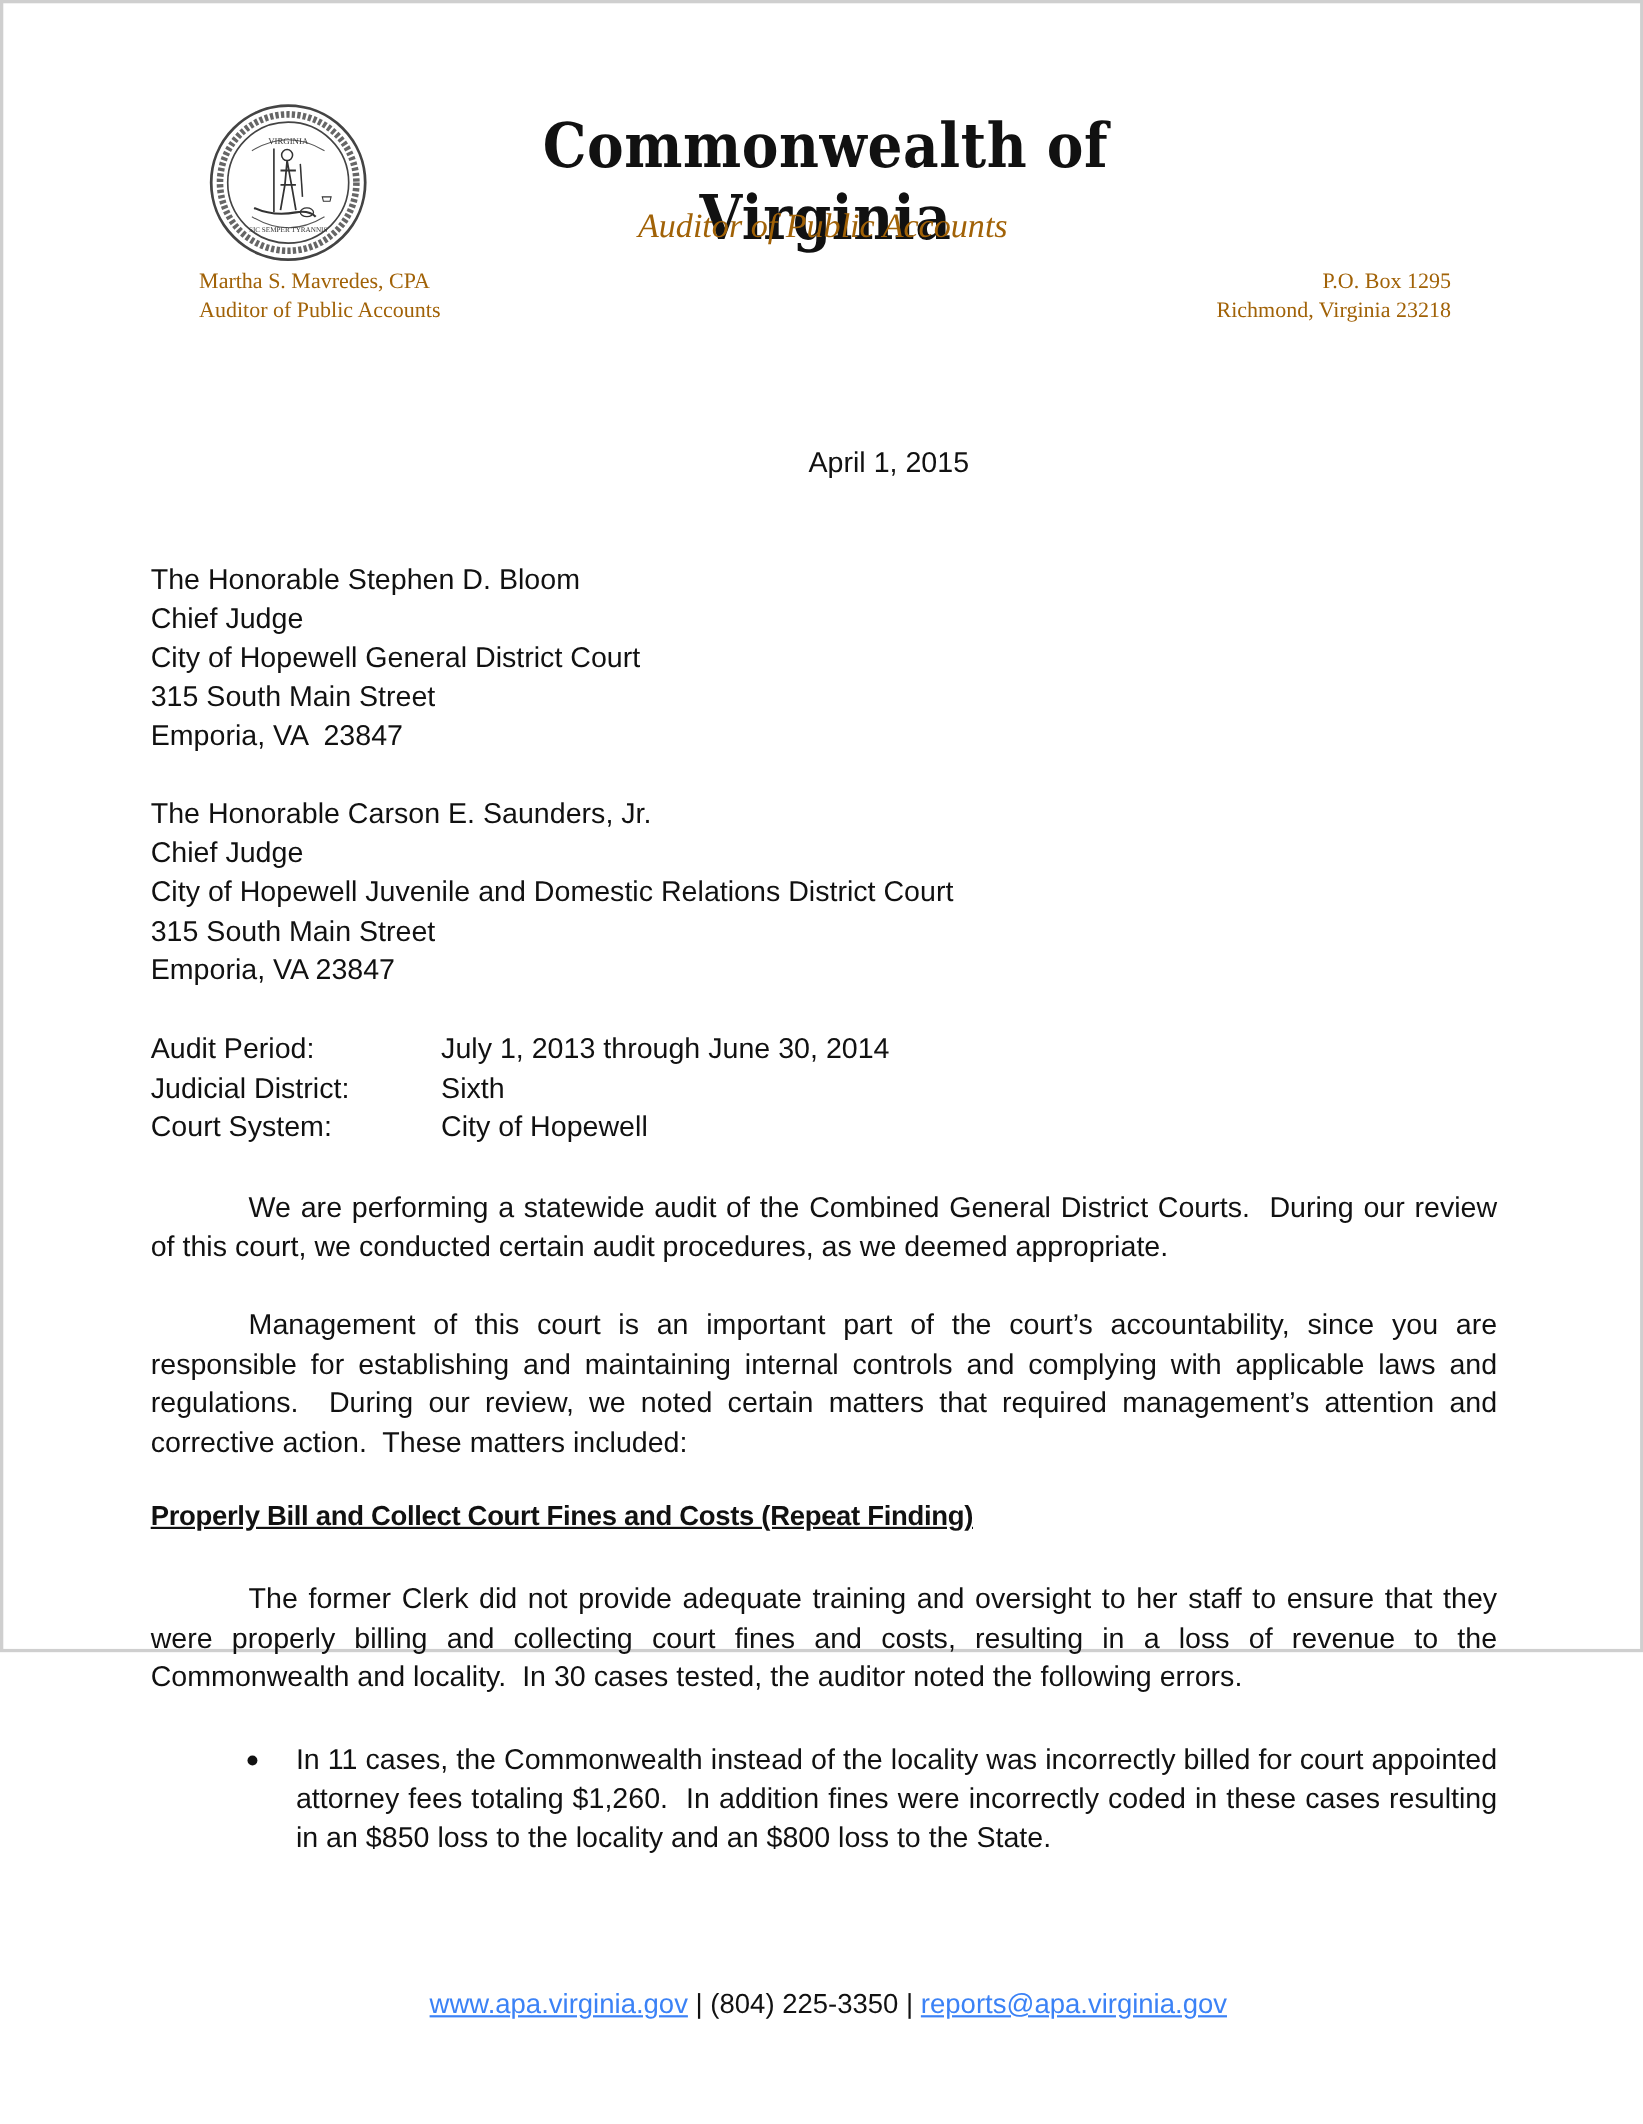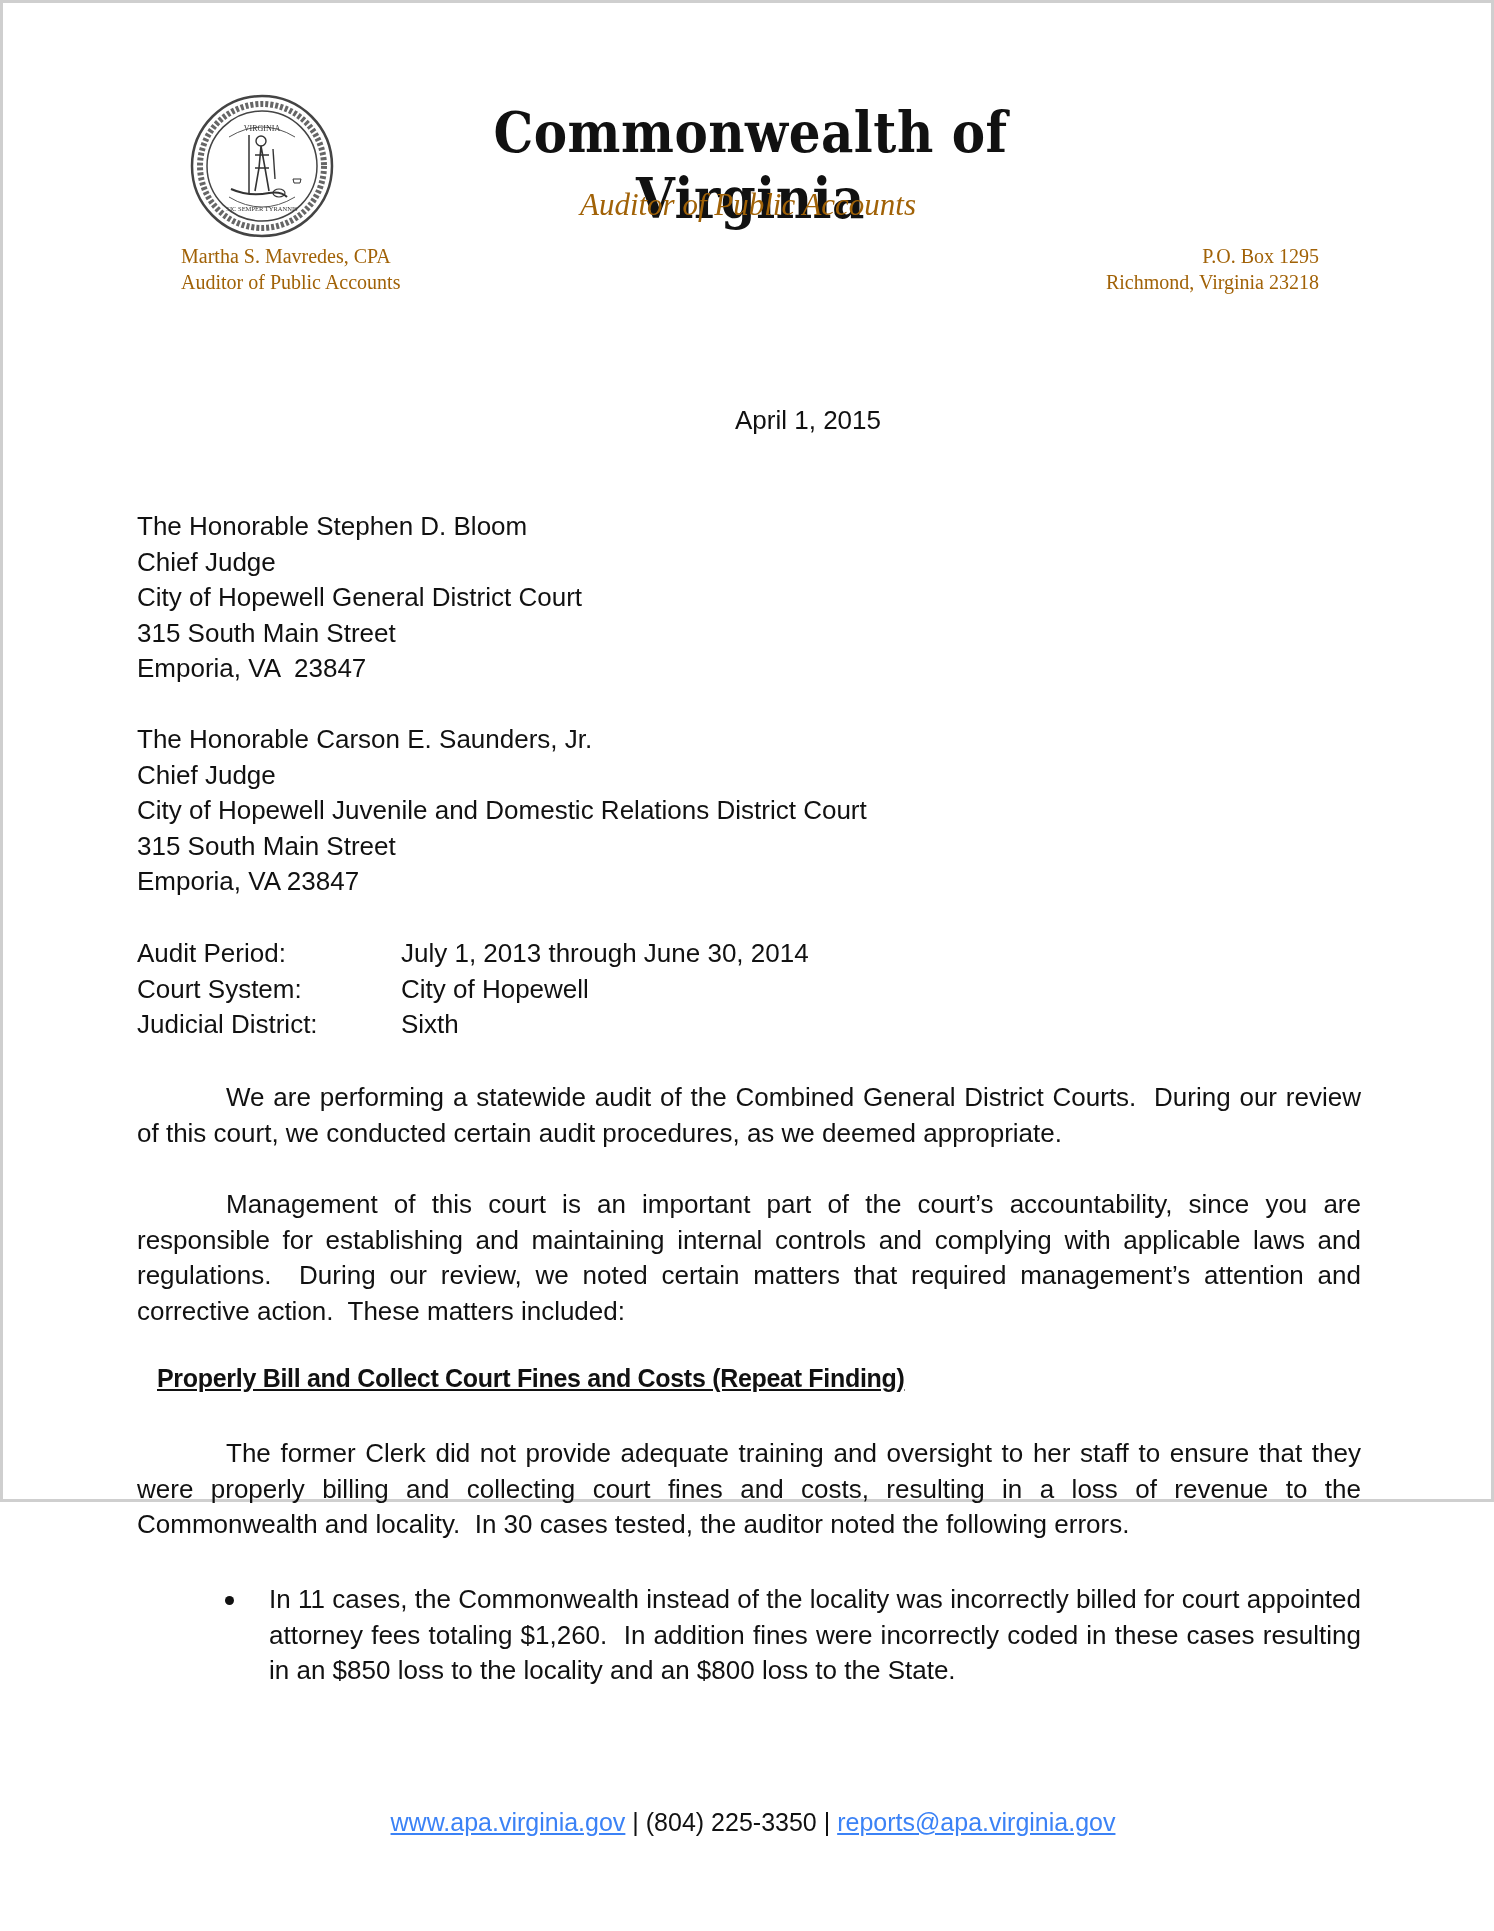--- a/index.html
+++ b/index.html
@@ -33,21 +33,21 @@
   .addr-block { left: 134px; width: 1000px; }
   .addr1 { top: 506px; }
   .addr2 { top: 719px; }
   .audit { left: 134px; top: 933px; width: 900px; }
   .audit-row { display: flex; height: 35.6px; }
   .audit-label { width: 264px; }
   .para { left: 134px; width: 1224px; text-align: justify; text-align-last: left; }
   .para .indent { display: inline-block; width: 89px; }
   .p1 { top: 1077px; }
   .p2 { top: 1184px; }
-  .heading { left: 134px; top: 1361px; font-weight: bold; text-decoration: underline; font-size: 25px; letter-spacing: -0.3px; margin-left: 20px; }
+  .heading { left: 134px; top: 1361px; font-weight: bold; text-decoration: underline; font-size: 25px; letter-spacing: -0.3px; }
   .p3 { top: 1433px; }
   .bullet-wrap { left: 218px; top: 1579px; width: 1140px; }
   .bullet-dot { position: absolute; left: 4px; top: 14px; width: 9px; height: 9px; border-radius: 50%; background: #111; }
   .bullet-text { margin-left: 48px; text-align: justify; text-align-last: left; }
 
   
   .footer { left: 300px; top: 1805px; width: 900px; text-align: center; font-size: 25px; }
   .footer a { color: #3b82f6; text-decoration: underline; }
   .footer .sep { color: #111; }
 </style>
@@ -104,26 +104,26 @@
     <div>315 South Main Street</div>
     <div>Emporia, VA 23847</div>
   </div>
 
   <div class="abs sans body-text audit">
     <div class="audit-row">
       <span class="audit-label">Audit Period:</span>
       <span>July 1, 2013 through June 30, 2014</span>
     </div>
     <div class="audit-row">
+      <span class="audit-label">Judicial District:</span>
+      <span>Sixth</span>
+    </div>
+    <div class="audit-row">
       <span class="audit-label">Court System:</span>
       <span>City of Hopewell</span>
-    </div>
-    <div class="audit-row">
-      <span class="audit-label">Judicial District:</span>
-      <span>Sixth</span>
     </div>
   </div>
 
   <div class="abs sans body-text para p1"><span class="indent"></span><span style="white-space:pre-wrap;">We are performing a statewide audit of the Combined General District Courts.  During our review of this court, we conducted certain audit procedures, as we deemed appropriate.</span></div>
   <div class="abs sans body-text para p2"><span class="indent"></span><span style="white-space:pre-wrap;">Management of this court is an important part of the court’s accountability, since you are responsible for establishing and maintaining internal controls and complying with applicable laws and regulations.  During our review, we noted certain matters that required management’s attention and corrective action.  These matters included:</span></div>
 
   <div class="abs sans heading">Properly Bill and Collect Court Fines and Costs (Repeat Finding)</div>
   <div class="abs sans body-text para p3"><span class="indent"></span><span style="white-space:pre-wrap;">The former Clerk did not provide adequate training and oversight to her staff to ensure that they were properly billing and collecting court fines and costs, resulting in a loss of revenue to the Commonwealth and locality.  In 30 cases tested, the auditor noted the following errors.</span></div>
 
   <div class="abs sans body-text bullet-wrap">

